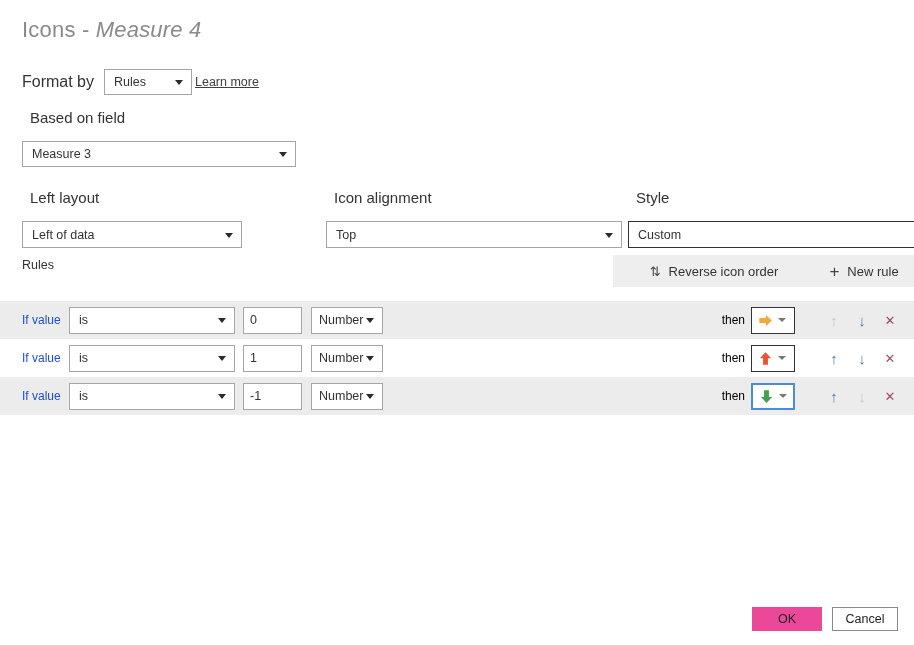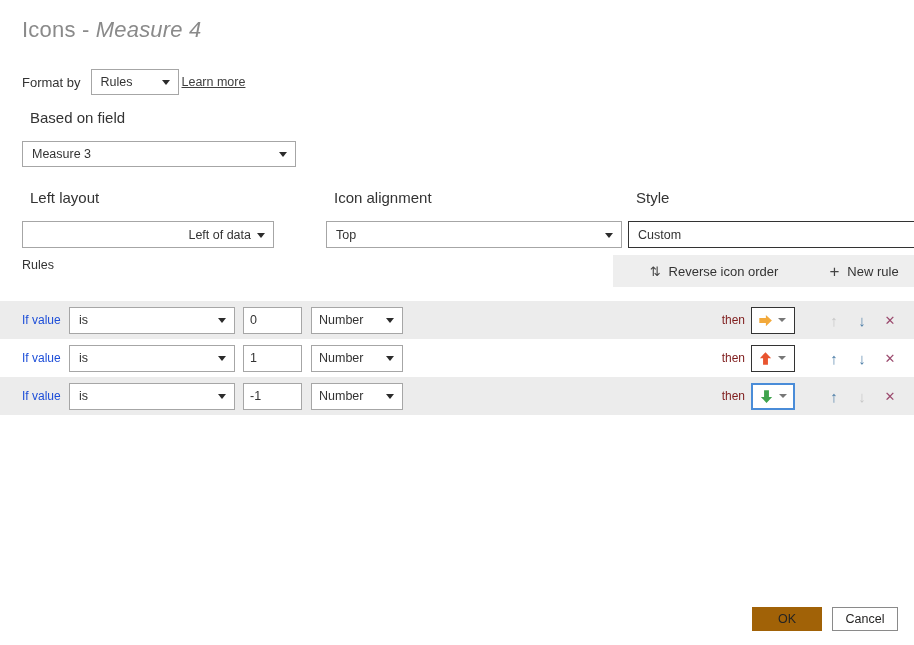--- a/index.html
+++ b/index.html
@@ -36,21 +36,21 @@
 
   
   .formatby-row {
     position: absolute;
     left: 22px;
     top: 69px;
     display: flex;
     align-items: center;
   }
   .formatby-label {
-    font-size: 13px;
+    font-size: 16px;
     color: #333333;
     margin-right: 10px;
   }
   .learn-more {
     font-size: 12.5px;
     color: #404040;
     text-decoration: underline;
     margin-left: 3px;
     cursor: pointer;
   }
@@ -107,21 +107,21 @@
     width: 274px;
     height: 26px;
   }
 
   
   #lbl-iconlayout { left: 22px;  top: 189px; }
   #lbl-iconalign  { left: 326px; top: 189px; }
   #lbl-style      { left: 628px; top: 189px; }
 
   #iconlayout-dd {
-    position: absolute; left: 22px;  top: 221px; width: 252px; height: 27px; justify-content: flex-end;
+    position: absolute; left: 22px;  top: 221px; width: 220px; height: 27px;
   }
   #iconalign-dd {
     position: absolute; left: 326px; top: 221px; width: 296px; height: 27px;
   }
   #style-dd {
     position: absolute; left: 628px; top: 221px; width: 316px; height: 27px;
     border-color: #333333;
   }
 
   
@@ -193,31 +193,31 @@
     margin-left: 8px;
     border: 1px solid #a6a6a6;
     background: #ffffff;
     font-family: inherit;
     font-size: 12.5px;
     color: #333333;
     padding: 0 6px;
     outline: none;
   }
   .type-dd {
-    width: 92px;
+    width: 72px;
     height: 27px;
     margin-left: 9px;
     padding: 0 12px 0 7px;
   }
 
   .then-label {
     position: absolute;
     right: 169px;
     font-size: 12px;
-    color: #7f1d1d;
+    color: #000000;
     padding-left: 41px;
   }
 
   
   .icon-picker {
     position: absolute;
     right: 119px;
     box-sizing: border-box;
     width: 44px;
     height: 27px;
@@ -263,21 +263,21 @@
   }
   .act.disabled { cursor: default; }
 
   
   #btn-ok {
     position: absolute;
     left: 752px;
     top: 607px;
     width: 70px;
     height: 24px;
-    background: #a16207;
+    background: #ec4899;
     border: none;
     font-family: inherit;
     font-size: 12.5px;
     color: #252423;
     cursor: pointer;
   }
   #btn-cancel {
     position: absolute;
     left: 832px;
     top: 607px;

